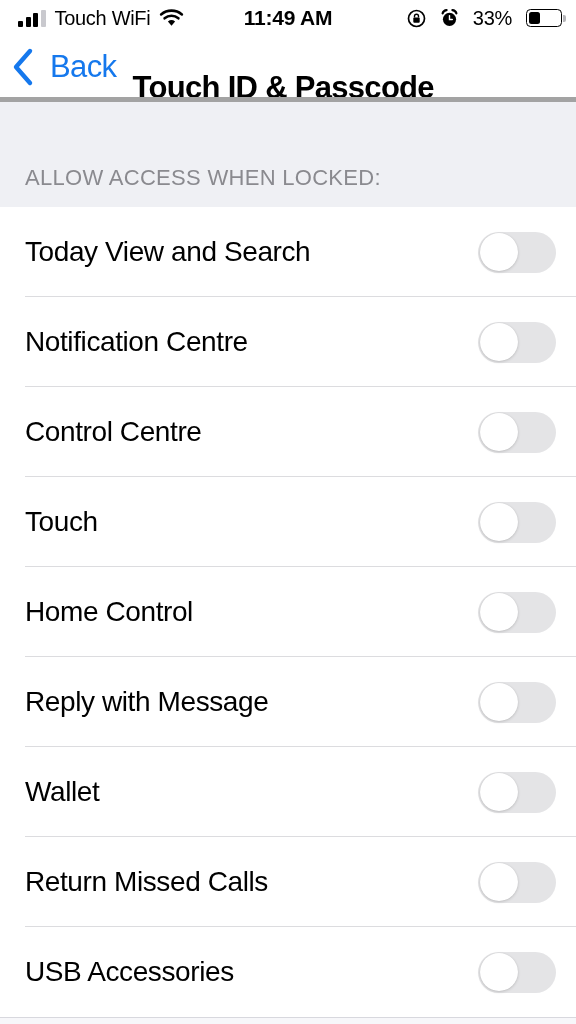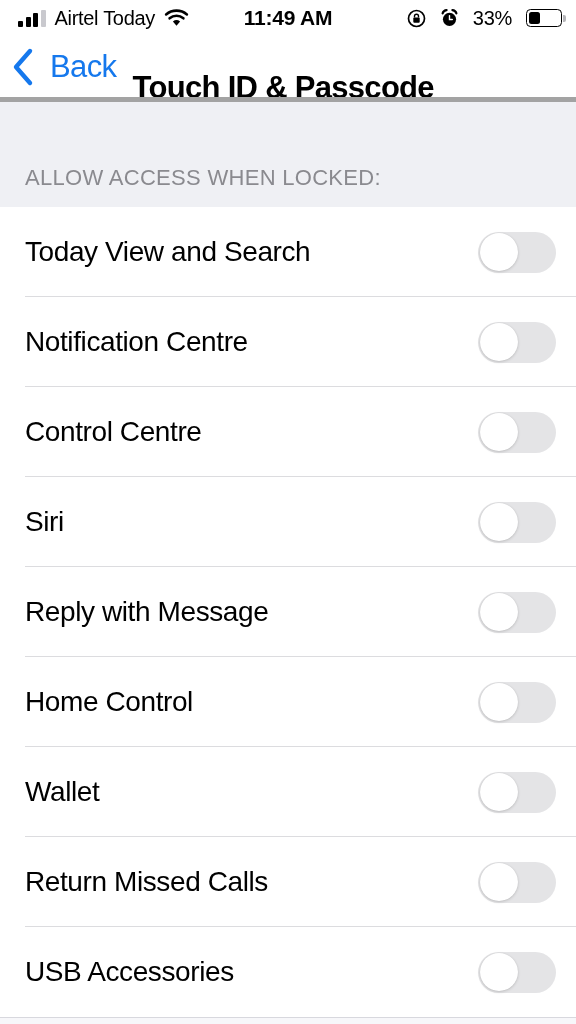--- a/index.html
+++ b/index.html
@@ -267,21 +267,21 @@
 <div class="phone">
 
   <div class="status-bar">
     <div class="status-left">
       <span class="signal">
         <i style="background: rgb(0, 0, 0);"></i>
           <i style="background: rgb(0, 0, 0);"></i>
           <i style="background: rgb(0, 0, 0);"></i>
           <i style="background: rgb(201, 201, 206);"></i>
       </span>
-      <span class="carrier">Airtel Today</span>
+      <span class="carrier">Touch WiFi</span>
       <span>
         <svg class="wifi-icon" width="25" height="18" viewBox="0 0 25 18">
           <path d="M12.5 16.8 L8.9 12.4 a5.7 5.7 0 0 1 7.2 0 Z" fill="#000"></path>
           <path d="M5.6 9.3 a10.8 10.8 0 0 1 13.8 0" stroke="#000" stroke-width="2.6" fill="none" stroke-linecap="round"></path>
           <path d="M2.1 5.4 a16.3 16.3 0 0 1 20.8 0" stroke="#000" stroke-width="2.6" fill="none" stroke-linecap="round"></path>
         </svg>
       </span>
     </div>
 
     <div class="status-center">
@@ -343,35 +343,35 @@
     </div>
 
     <div class="row">
       <span class="row-label">Control Centre</span>
       <span class="toggle">
           <span class="knob"></span>
         </span>
     </div>
 
     <div class="row">
-      <span class="row-label">Siri</span>
+      <span class="row-label">Touch</span>
+      <span class="toggle">
+          <span class="knob"></span>
+        </span>
+    </div>
+
+    <div class="row">
+      <span class="row-label">Home Control</span>
       <span class="toggle">
           <span class="knob"></span>
         </span>
     </div>
 
     <div class="row">
       <span class="row-label">Reply with Message</span>
-      <span class="toggle">
-          <span class="knob"></span>
-        </span>
-    </div>
-
-    <div class="row">
-      <span class="row-label">Home Control</span>
       <span class="toggle">
           <span class="knob"></span>
         </span>
     </div>
 
     <div class="row">
       <span class="row-label">Wallet</span>
       <span class="toggle">
           <span class="knob"></span>
         </span>

